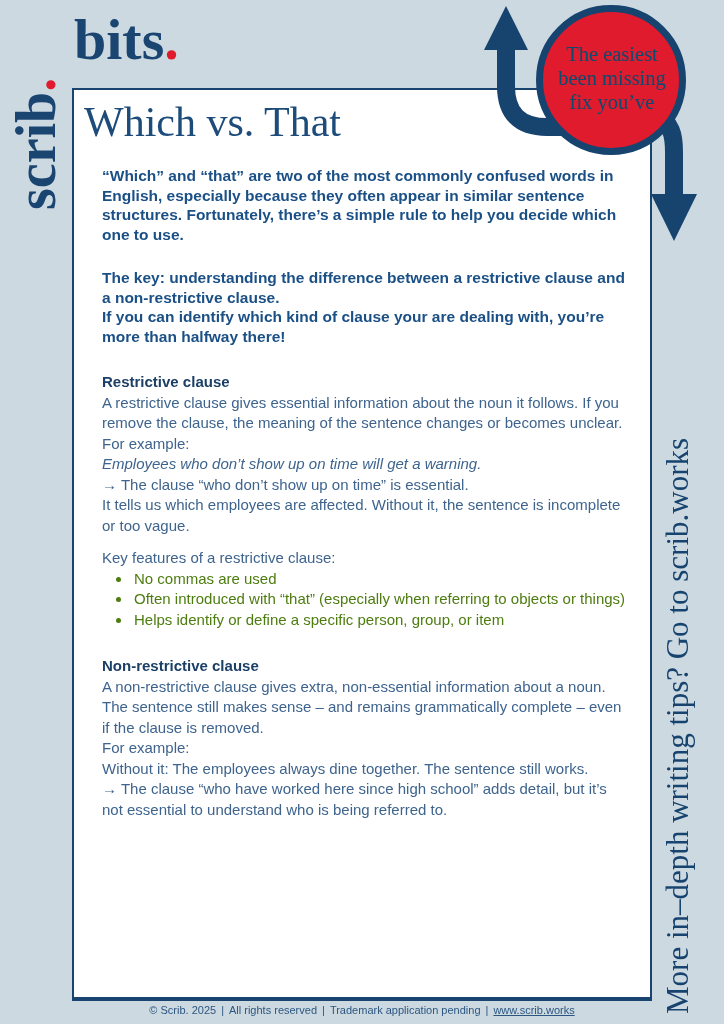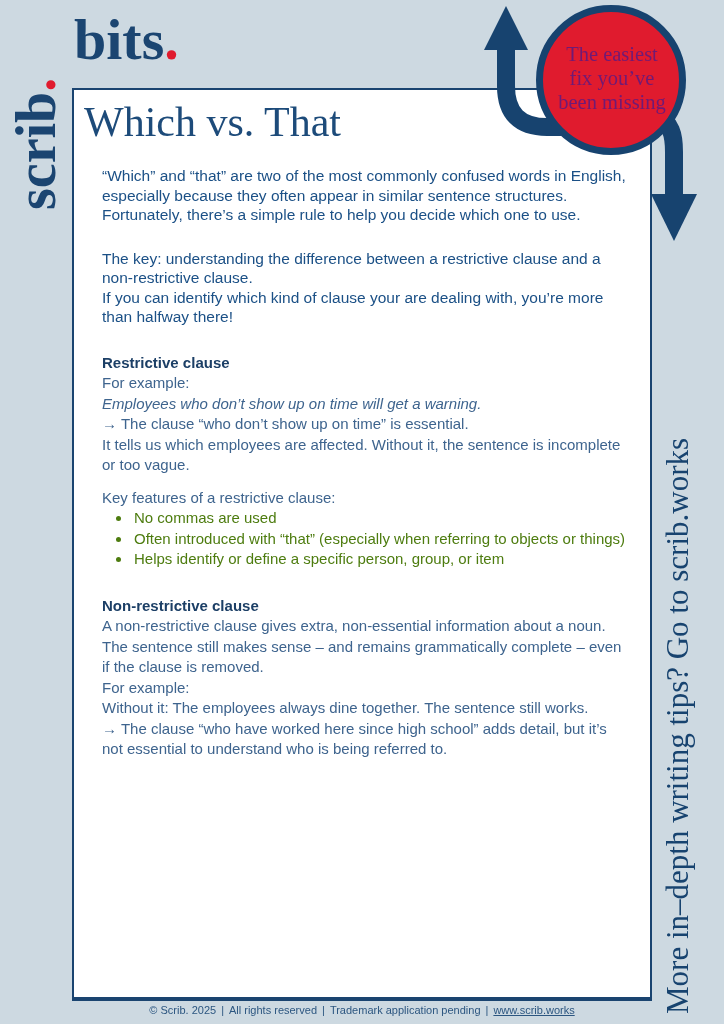--- a/index.html
+++ b/index.html
@@ -29,21 +29,21 @@
     line-height:1.15;
     color:#1d4b7a;
   }
   .card-content {
     margin:20px 24px 0 28px;
     width:524px;
     font-size:15px;
     line-height:20.5px;
   }
   .intro {
-    font-weight:normal;
+    font-weight:bold;
     font-size:15.5px;
     line-height:19.5px;
     color:#1b5086;
   }
   .intro + .intro { margin-top:24px; }
   .section-heading {
     margin-top:26px;
     font-weight:bold;
     color:#1c3f66;
   }
@@ -101,21 +101,21 @@
     width:294px; height:250px;
   }
   .badge-text {
     position:absolute;
     left:537px; top:42px;
     width:150px;
     text-align:center;
     font-family:"Liberation Serif", serif;
     font-size:20.5px;
     line-height:24px;
-    color:#701a75;
+    color:#0c4a6e;
   }
 
   
   .side-note {
     position:absolute;
     left:660px; top:1014px;
     transform:rotate(-90deg);
     transform-origin:left top;
     font-family:"Liberation Serif", serif;
     font-size:31px;
@@ -131,20 +131,21 @@
 
   <div class="card-content">
     <p class="intro">“Which” and “that” are two of the most commonly confused words in English, especially because they often appear in similar sentence structures. Fortunately, there’s a simple rule to help you decide which one to use.</p>
 
     <div class="intro">
       <div>The key: understanding the difference between a restrictive clause and a non-restrictive clause.</div>
       <div>If you can identify which kind of clause your are dealing with, you’re more than halfway there!</div>
     </div>
 
     <div class="section-heading">Restrictive clause</div>
+    <div>A restrictive clause gives essential information about the noun it follows. If you remove the clause, the meaning of the sentence changes or becomes unclear.</div>
     <div>For example:</div>
     <div class="example-line">Employees who don’t show up on time will get a warning.</div>
     <div>→ The clause “who don’t show up on time” is essential.</div>
     <div>It tells us which employees are affected. Without it, the sentence is incomplete or too vague.</div>
 
     <div class="subhead">Key features of a restrictive clause:</div>
     <ul class="features">
       <li>No commas are used</li>
       <li>Often introduced with “that” (especially when referring to objects or things)</li>
       <li>Helps identify or define a specific person, group, or item</li>
@@ -172,17 +173,17 @@
   <polygon points="54,50 98,50 76,6" fill="#17436f"></polygon>
 
   <path d="M 224 114 C 242 122 244 136 244 152 L 244 198" fill="none" stroke="#17436f" stroke-width="18"></path>
   <polygon points="221,194 267,194 244,241" fill="#17436f"></polygon>
 
   <circle cx="181" cy="80" r="71.5" fill="#e01b2e" stroke="#17436f" stroke-width="7"></circle>
 </svg>
 
 <div class="badge-text">
   <div>The easiest</div>
+  <div>been missing</div>
   <div>fix you’ve</div>
-  <div>been missing</div>
 </div>
 
 <div class="side-note">More in–depth writing tips? Go to scrib.works</div>
 
 </body></html>

